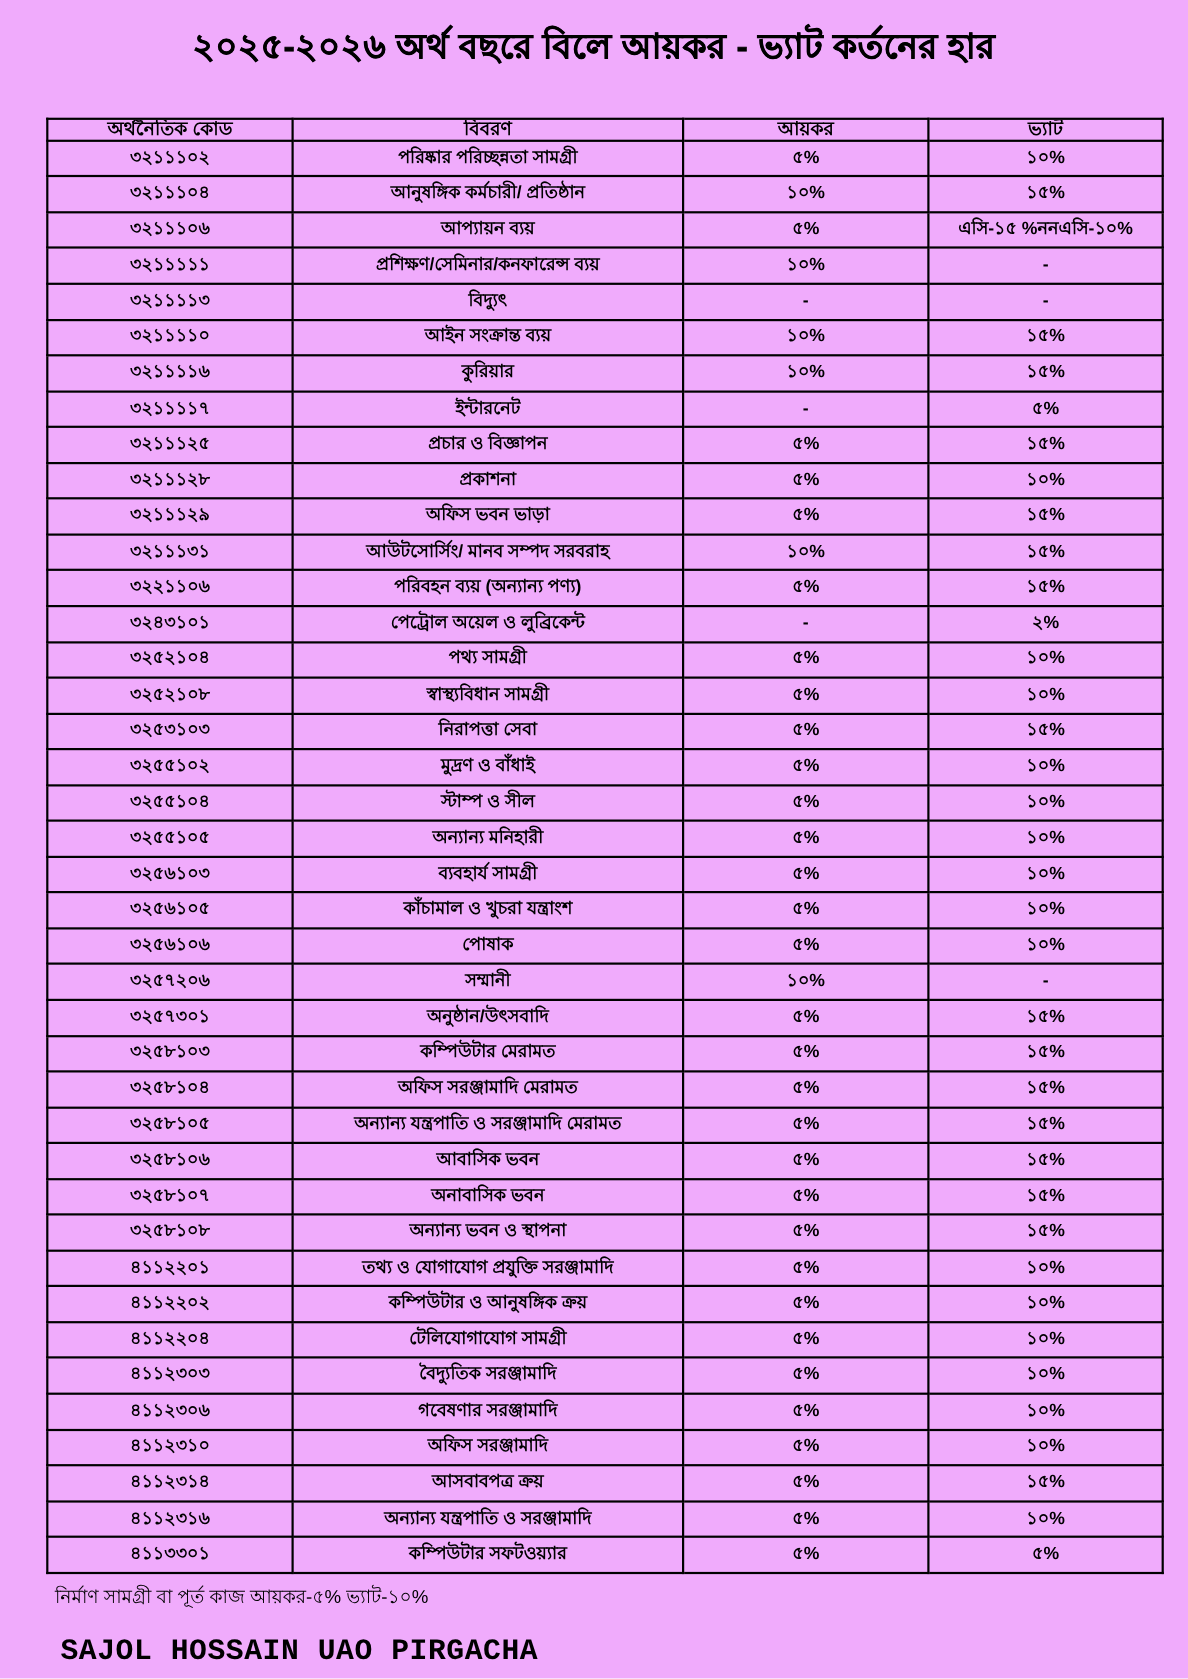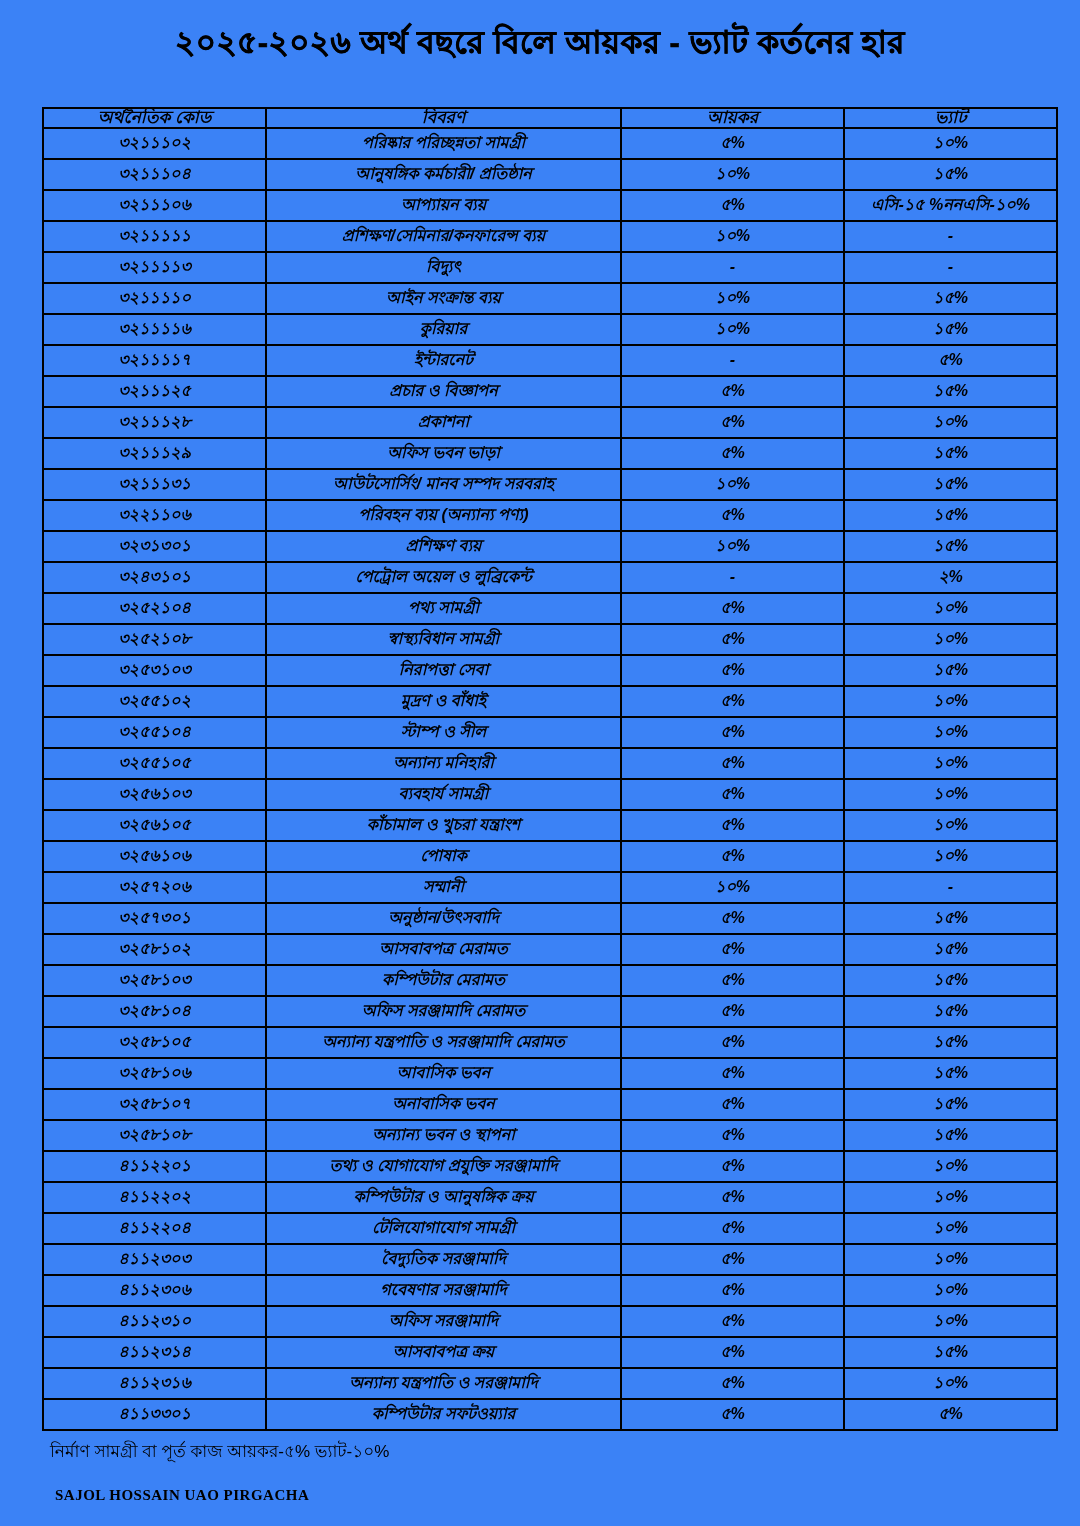--- a/index.html
+++ b/index.html
@@ -6,21 +6,21 @@
     margin: 0;
     padding: 0;
     background: #ffffff;
     color: #000000;
     font-family: "Liberation Sans", sans-serif;
   }
   .page {
     position: relative;
     width: 1080px;
     height: 1526px;
-    background: #3b82f6;
+    background: #f0abfc;
     overflow: hidden;
   }
   .title {
     position: absolute;
     top: 18px;
     left: 0;
     width: 100%;
     text-align: center;
     font-size: 31px;
     font-weight: bold;
@@ -29,21 +29,20 @@
     -webkit-text-stroke: 0.6px #000;
   }
   table.rates-table {
     position: absolute;
     left: 42px;
     top: 107px;
     width: 1016px;
     height: 1324px;
     border-collapse: collapse;
     table-layout: fixed;
-    font-style: italic;
   }
   .rates-table th, .rates-table td {
     border: 2px solid #000000;
     text-align: center;
     vertical-align: middle;
     font-weight: bold;
     font-size: 16px;
     line-height: 1.05;
     padding: 0 2px;
     overflow: hidden;
@@ -56,24 +55,24 @@
     position: absolute;
     left: 50px;
     top: 1438px;
     font-size: 17px;
     font-weight: normal;
   }
   .footer-sign {
     position: absolute;
     left: 55px;
     top: 1487px;
-    font-size: 15px;
+    font-size: 27px;
     font-weight: bold;
     letter-spacing: 0.5px;
-    font-family: Liberation Serif, serif;
+    font-family: Liberation Mono, monospace;
   }
 </style>
 </head>
 <body>
 
 <div class="page">
 
   <h1 class="title">২০২৫-২০২৬ অর্থ বছরে বিলে আয়কর - ভ্যাট কর্তনের হার</h1>
 
   <table class="rates-table">
@@ -164,26 +163,20 @@
           <td>১০%</td>
           <td>১৫%</td>
         </tr>
         <tr>
           <td>৩২২১১০৬</td>
           <td>পরিবহন ব্যয় (অন্যান্য পণ্য)</td>
           <td>৫%</td>
           <td>১৫%</td>
         </tr>
         <tr>
-          <td>৩২৩১৩০১</td>
-          <td>প্রশিক্ষণ ব্যয়</td>
-          <td>১০%</td>
-          <td>১৫%</td>
-        </tr>
-        <tr>
           <td>৩২৪৩১০১</td>
           <td>পেট্রোল অয়েল ও লুব্রিকেন্ট</td>
           <td>-</td>
           <td>২%</td>
         </tr>
         <tr>
           <td>৩২৫২১০৪</td>
           <td>পথ্য সামগ্রী</td>
           <td>৫%</td>
           <td>১০%</td>
@@ -242,26 +235,20 @@
           <td>১০%</td>
           <td>-</td>
         </tr>
         <tr>
           <td>৩২৫৭৩০১</td>
           <td>অনুষ্ঠান/উৎসবাদি</td>
           <td>৫%</td>
           <td>১৫%</td>
         </tr>
         <tr>
-          <td>৩২৫৮১০২</td>
-          <td>আসবাবপত্র মেরামত</td>
-          <td>৫%</td>
-          <td>১৫%</td>
-        </tr>
-        <tr>
           <td>৩২৫৮১০৩</td>
           <td>কম্পিউটার মেরামত</td>
           <td>৫%</td>
           <td>১৫%</td>
         </tr>
         <tr>
           <td>৩২৫৮১০৪</td>
           <td>অফিস সরঞ্জামাদি মেরামত</td>
           <td>৫%</td>
           <td>১৫%</td>

